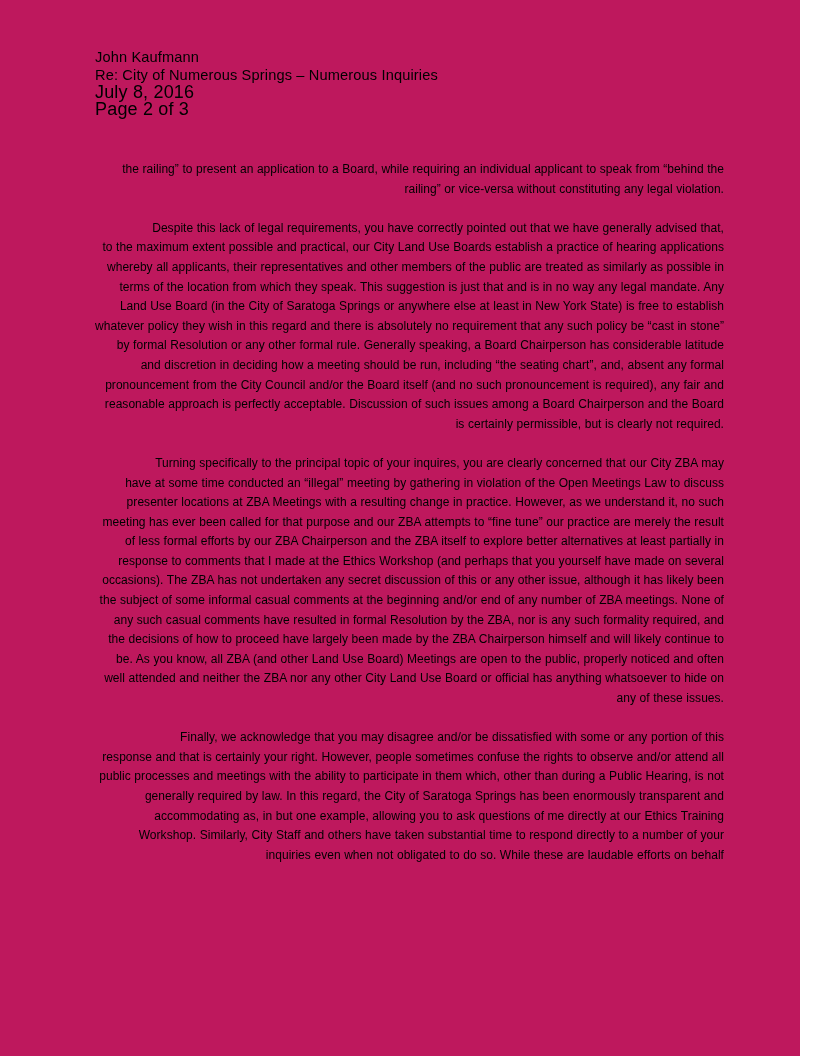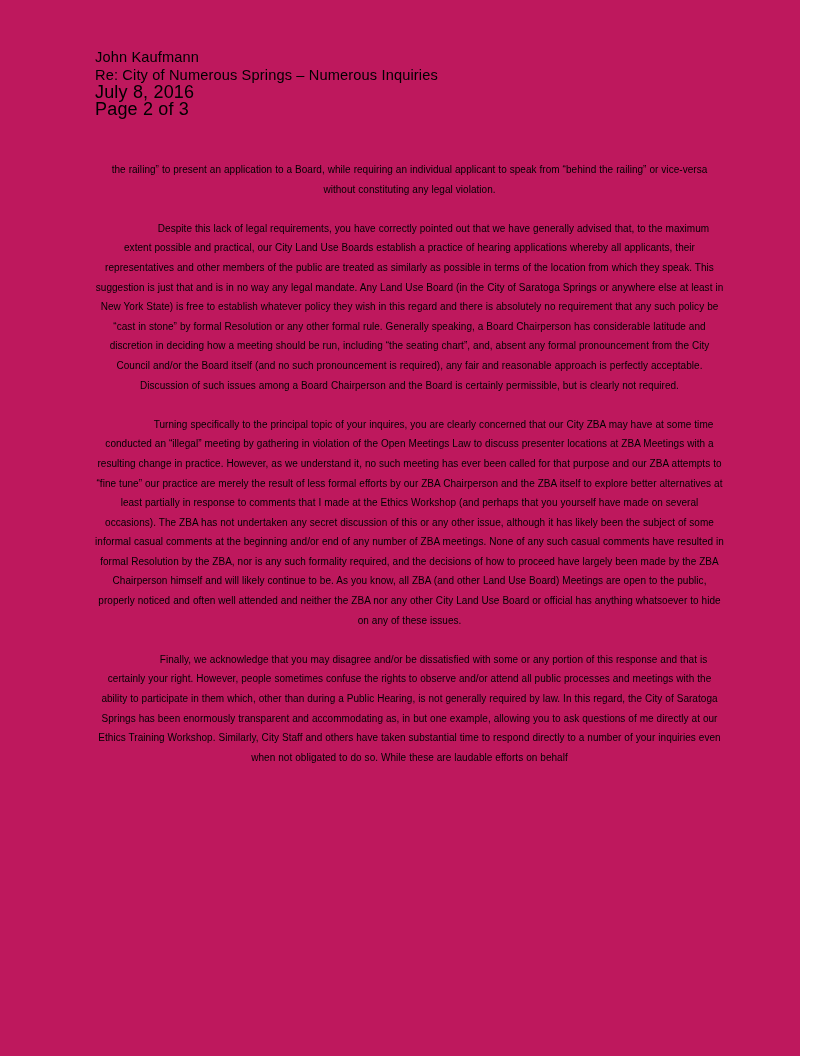--- a/index.html
+++ b/index.html
@@ -36,23 +36,23 @@
     font-size: 18px;
     line-height: 17.2px;
   }
   #letter-body {
     position: absolute;
     left: 95px;
     top: 160px;
     width: 629px;
   }
   #letter-body .body-paragraph {
-    font-size: 10px;
+    font-size: 12px;
     line-height: 19.6px;
-    text-align: center;
+    text-align: right;
     text-indent: 48px;
     margin: 0 0 19.6px 0;
     letter-spacing: 0.004em;
     word-spacing: 0.012em;
   }
   #letter-body .body-paragraph.no-indent {
     text-indent: 0;
   }
 </style>
 </head>

